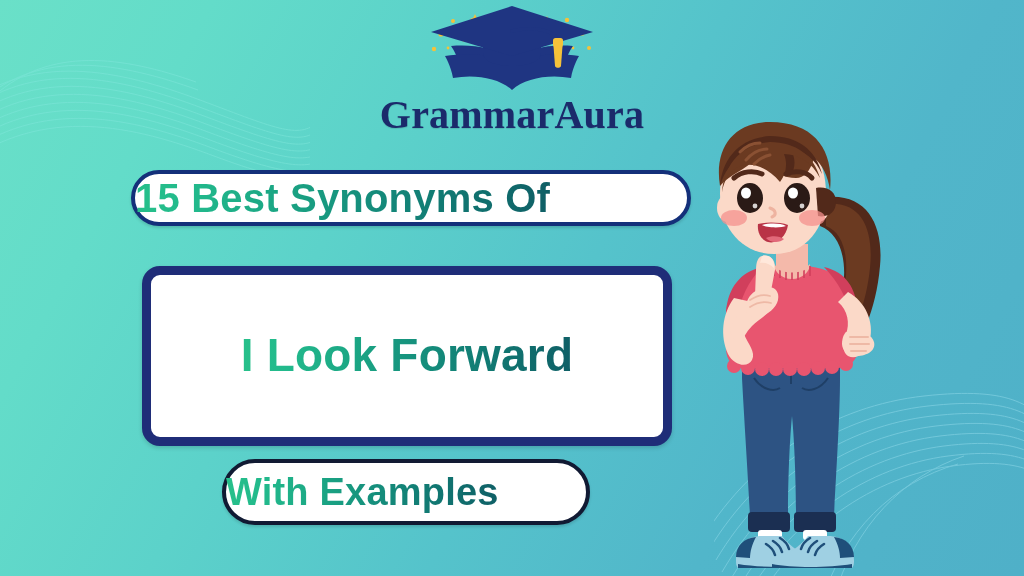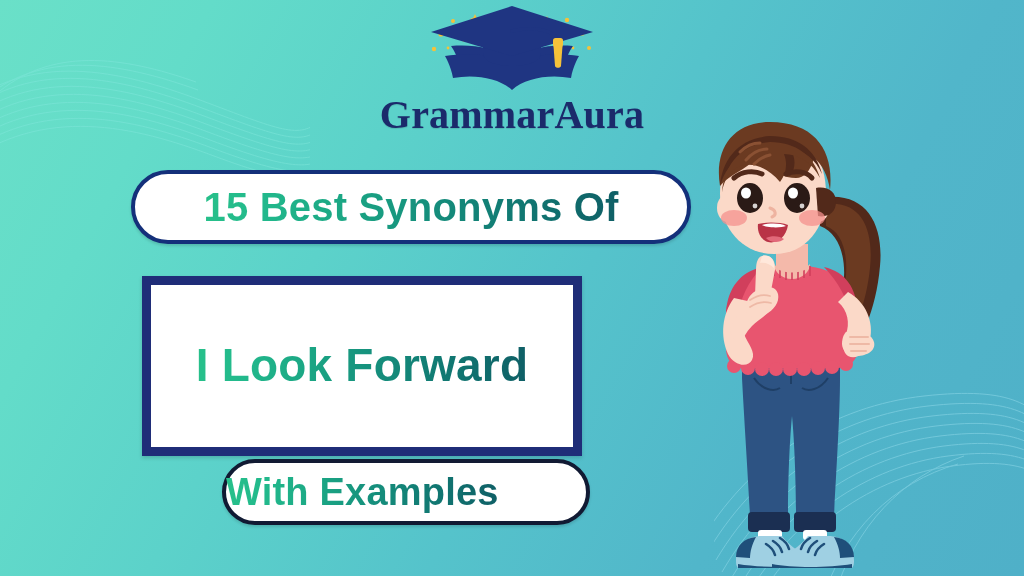--- a/index.html
+++ b/index.html
@@ -49,42 +49,42 @@
     background-clip: text;
     color: transparent;
     -webkit-text-fill-color: transparent;
     white-space: nowrap;
   }
 
   
   #pill-top {
     position: absolute;
     left: 131px; top: 170px;
-    width: 560px; height: 74px;
+    width: 560px; height: 56px;
     background: #ffffff;
     border: 4px solid #14307a;
     border-radius: 40px;
     box-shadow: 0 2px 3px rgba(0,0,0,.14);
-    display: flex; align-items: center; justify-content: center;
+    display: flex; align-items: center; justify-content: flex-start;
     box-sizing: border-box;
   }
   #pill-top-text {
     font-size: 40px;
     font-weight: 800;
     letter-spacing: .2px;
   }
 
   
   #main-box {
     position: absolute;
-    left: 142px; top: 276px;
-    width: 440px; height: 180px;
+    left: 142px; top: 266px;
+    width: 530px; height: 180px;
     background: #ffffff;
     border: 9px solid #1f2d78;
-    border-radius: 0;
+    border-radius: 18px;
     box-shadow: 0 2px 4px rgba(0,0,0,.16);
     display: flex; flex-direction: column;
     align-items: center; justify-content: center;
     box-sizing: border-box;
   }
   .main-line {
     font-size: 46px;
     font-weight: 800;
     line-height: 1.25;
     letter-spacing: .2px;

